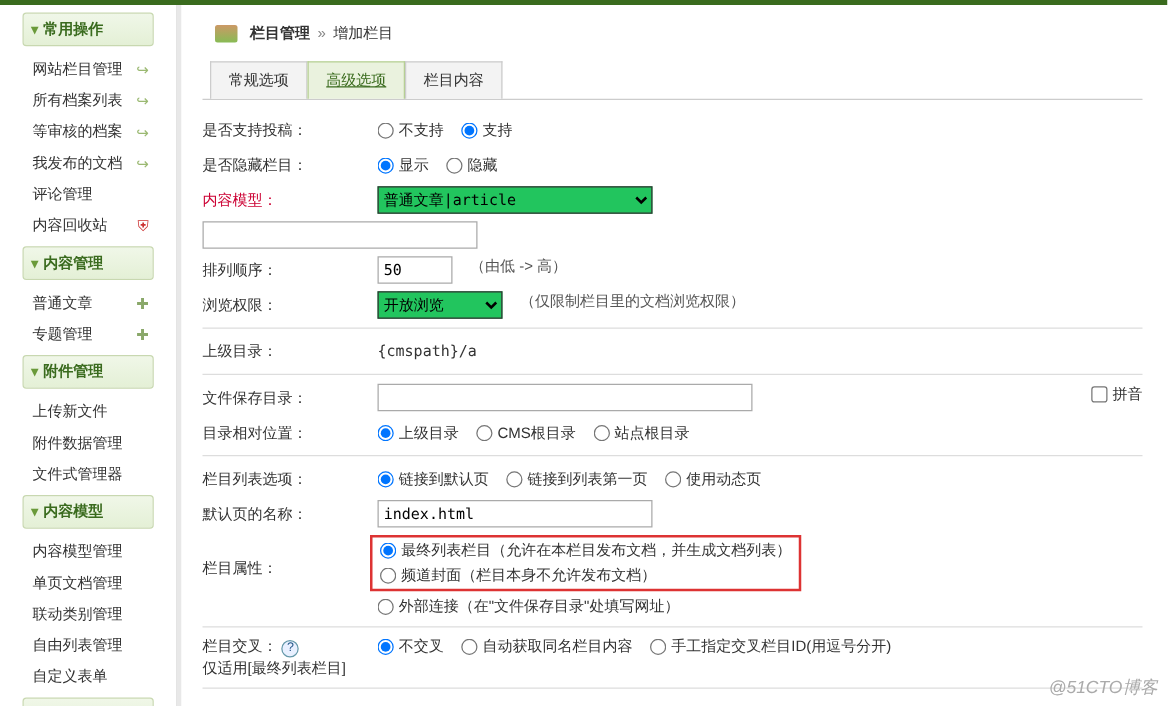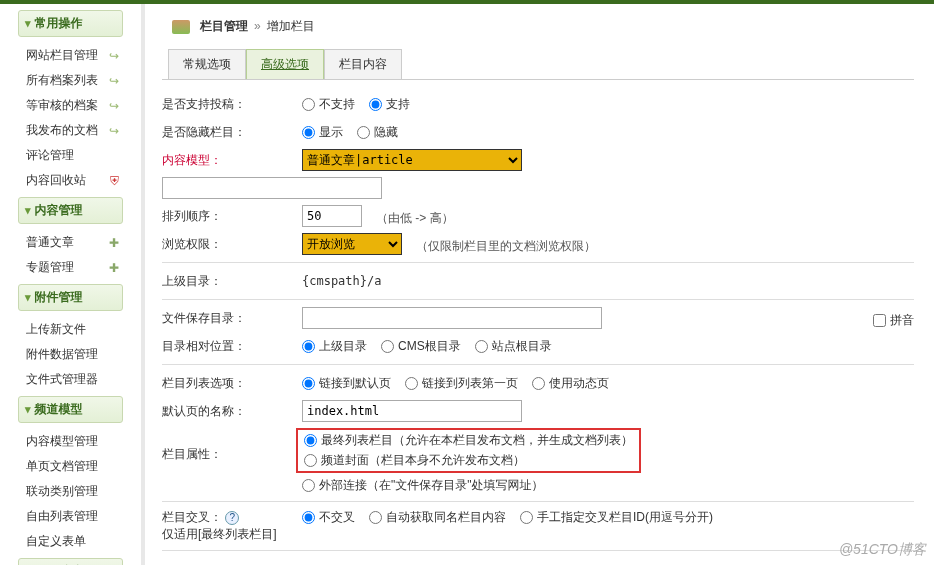--- a/index.html
+++ b/index.html
@@ -21,24 +21,24 @@
 .crumb { color:#333; }
 .crumb b { font-weight:bold; }
 .crumb-sep { color:#888; margin:0 6px; }
 .tabs { display:flex; border-bottom:1px solid #ccc; padding-left:6px; margin-bottom:10px; }
 .tab { padding:6px 14px; background:#f3f3f3; border:1px solid #ccc; border-bottom:none; color:#333; cursor:pointer; }
 .tab.active { background:#eaf2de; border-color:#b6cf94; text-decoration:underline; color:#3a6b1e; }
 .form { }
 .row { display:flex; align-items:center; min-height:28px; padding:3px 0; }
 .label { width:140px; color:#333; }
 .label.red { color:#c03; }
-.fields { display:flex; align-items:flex-end; gap:14px; flex:1; }
+.fields { display:flex; align-items:flex-start; gap:14px; flex:1; }
 .radio-opt { display:flex; align-items:center; gap:4px; color:#333; }
 input[type=text] { height:22px; border:1px solid #aaa; padding:0 4px; font-family:monospace; font-size:12px; }
-select { height:22px; border:1px solid #333; font-family:monospace; font-size:12px; background:#eab308; }
+select { height:22px; border:1px solid #333; font-family:monospace; font-size:12px; background:#22c55e; }
 .note { color:#555; }
 hr { border:none; border-top:1px solid #ddd; margin:4px 0; }
 .redbox { border:2px solid #d33; padding:2px 6px; margin-left:-6px; }
 .help-icon { display:inline-block; width:14px; height:14px; border-radius:50%; background:#e8f0ff; border:1px solid #69a; color:#258; text-align:center; line-height:12px; font-size:10px; }
 .foot-btns { display:flex; gap:30px; padding:10px 0 0 0; }
 .watermark { position:absolute; right:8px; bottom:6px; color:#aaa; font-size:14px; font-style:italic; }
 </style>
 </head>
 <body>
 <div class="top-bar"></div>
@@ -91,21 +91,21 @@
         <span>上传新文件</span>
       </div>
     <div class="side-item">
         <span>附件数据管理</span>
       </div>
     <div class="side-item">
         <span>文件式管理器</span>
       </div>
 
     <div class="side-group-title">
-        <span>频道模型</span>
+        <span>内容模型</span>
       </div>
     <div class="side-item">
         <span>内容模型管理</span>
       </div>
     <div class="side-item">
         <span>单页文档管理</span>
       </div>
     <div class="side-item">
         <span>联动类别管理</span>
       </div>

